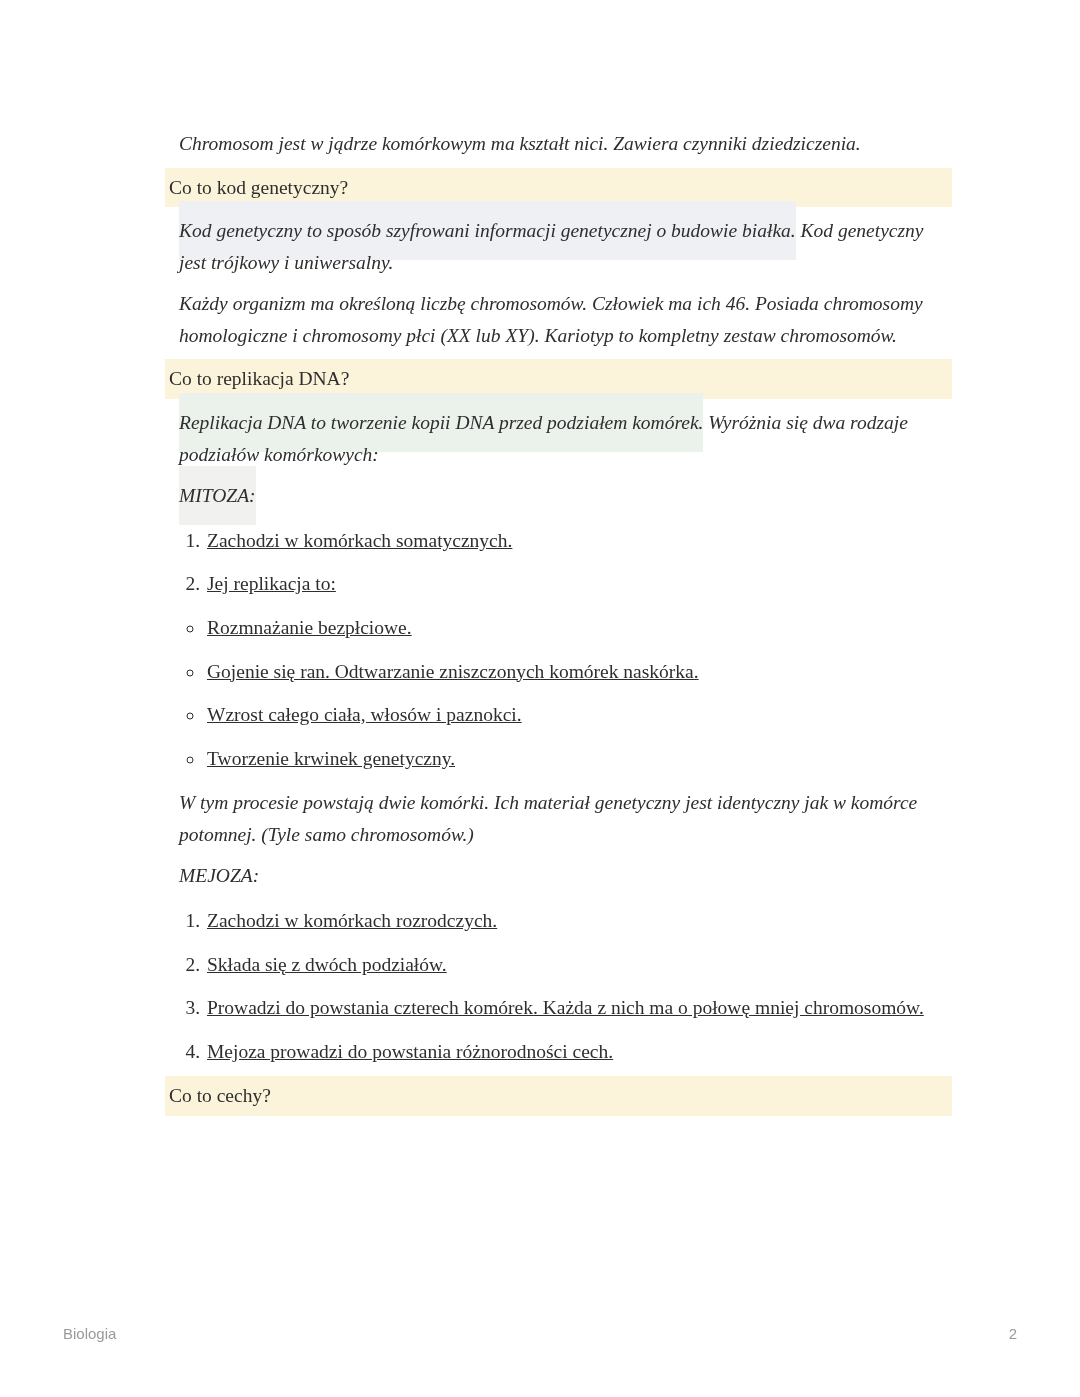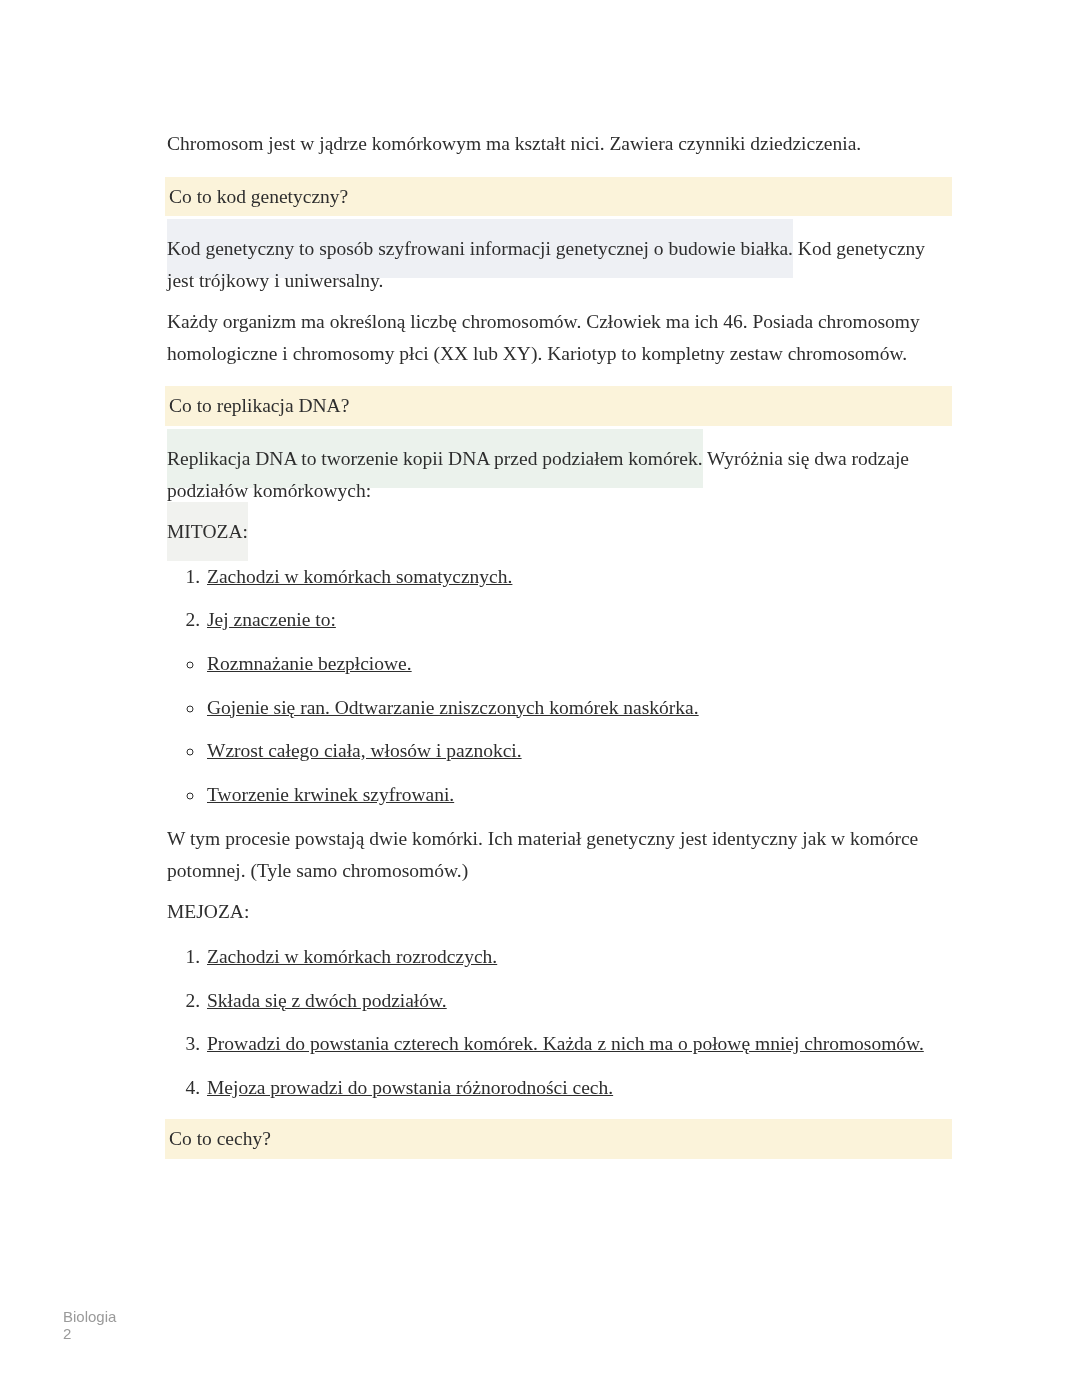--- a/index.html
+++ b/index.html
@@ -16,25 +16,26 @@
     width:1080px;height:1397px;position:relative;overflow:hidden;
     font-family:"Liberation Serif","DejaVu Serif",serif;
     color:var(--text_color);
   }
   .page{
     position:absolute;top:0;left:0;width:1080px;height:1397px;
     padding:122px 128px 0 165px;
     font-size:19.5px;line-height:1.62;
   }
   .para{
-    margin:2px 0;
+    margin:2px 12px;
     padding:4px 2px;
+    font-style:italic;
   }
   .question{
-    margin:13px 0;
+    margin:4px 0;
     padding:4px 4px;
     background:var(--question_highlight);
   }
   .hl{padding:19px 0;}
   .hl-gray{background:var(--inline_highlight_gray);}
   .hl-green{background:var(--inline_highlight_green);}
   .hl-faint{background:var(--inline_highlight_faint);}
   ol.num-list, ul.bullet-list{
     margin:2px 0;
     padding-left:40px;
@@ -45,21 +46,21 @@
   ul.bullet-list{list-style-type:circle;}
   ol.num-list li, ul.bullet-list li{
     margin:6px 0;
     padding:3px 2px;
   }
   .footer{
     position:absolute;
     left:63px;right:63px;bottom:55px;
     display:flex;justify-content:space-between;align-items:flex-start;
     font-family:"Liberation Sans","DejaVu Sans",sans-serif;
-    font-size:15px;color:var(--footer_color);flex-direction:column;
+    font-size:15px;color:var(--footer_color);
   }
 </style>
 </head>
 <body>
 
 <div class="page">
 
   <p class="para">Chromosom jest w jądrze komórkowym ma kształt nici. Zawiera czynniki dziedziczenia.</p>
 
   <div class="question">Co to kod genetyczny?</div>
@@ -69,28 +70,28 @@
   <p class="para">Każdy organizm ma określoną liczbę chromosomów. Człowiek ma ich 46. Posiada chromosomy homologiczne i chromosomy płci (XX lub XY). Kariotyp to kompletny zestaw chromosomów.</p>
 
   <div class="question">Co to replikacja DNA?</div>
 
   <p class="para"><span class="hl hl-green">Replikacja DNA to tworzenie kopii DNA przed podziałem komórek.</span><span> Wyróżnia się dwa rodzaje podziałów komórkowych:</span></p>
 
   <p class="para"><span class="hl hl-faint">MITOZA:</span></p>
 
   <ol class="num-list">
     <li>Zachodzi w komórkach somatycznych.</li>
-    <li>Jej znaczenie to:</li>
+    <li>Jej replikacja to:</li>
   </ol>
 
   <ul class="bullet-list">
     <li>Rozmnażanie bezpłciowe.</li>
     <li>Gojenie się ran. Odtwarzanie zniszczonych komórek naskórka.</li>
     <li>Wzrost całego ciała, włosów i paznokci.</li>
-    <li>Tworzenie krwinek szyfrowani.</li>
+    <li>Tworzenie krwinek genetyczny.</li>
   </ul>
 
   <p class="para">W tym procesie powstają dwie komórki. Ich materiał genetyczny jest identyczny jak w komórce potomnej. (Tyle samo chromosomów.)</p>
 
   <p class="para">MEJOZA:</p>
 
   <ol class="num-list">
     <li>Zachodzi w komórkach rozrodczych.</li>
     <li>Składa się z dwóch podziałów.</li>
     <li>Prowadzi do powstania czterech komórek. Każda z nich ma o połowę mniej chromosomów.</li>

